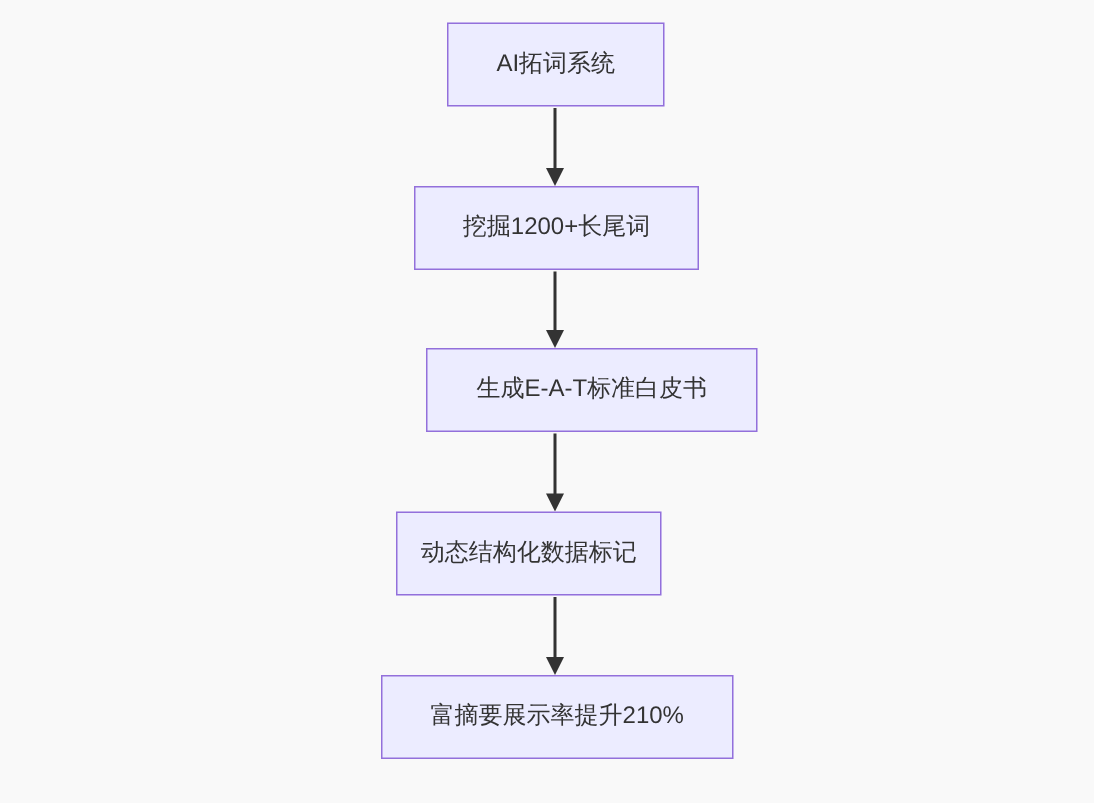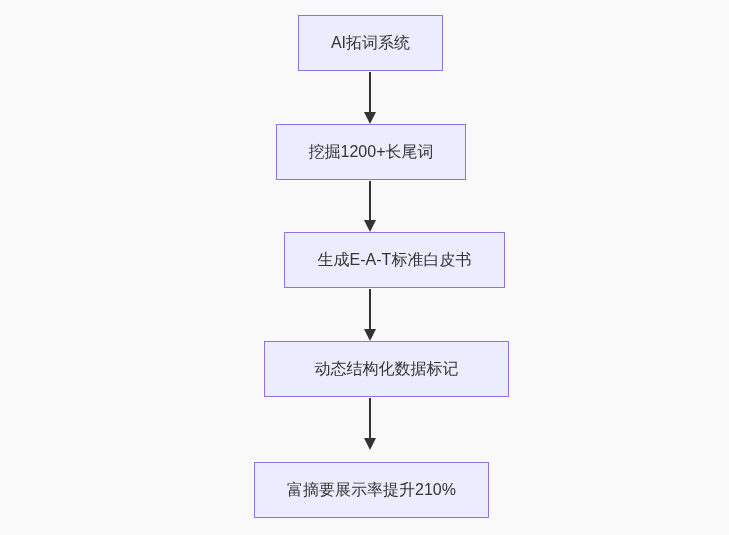--- a/index.html
+++ b/index.html
@@ -28,22 +28,22 @@
     font-size:16px;
     display:flex;
     align-items:center;
     justify-content:center;
     text-align:center;
     line-height:1.2;
   }
   .node-1{left:298px;top:15px;width:145px;height:56px;}
   .node-2{left:276px;top:124px;width:190px;height:56px;text-align:center;}
   .node-3{left:260px;top:232px;width:221px;height:56px;margin-left:24px;}
-  .node-4{left:264px;top:341px;width:245px;height:56px;}
-  .node-5{left:254px;top:450px;width:235px;height:56px;margin-top:12px;}
+  .node-4{left:264px;top:341px;width:177px;height:56px;}
+  .node-5{left:254px;top:450px;width:235px;height:56px;}
   .edge-line{
     position:absolute;
     left:369px;
     width:2px;
     background:var(--arrow);
   }
   .edge-head{
     position:absolute;
     left:364px;
     width:0;height:0;

